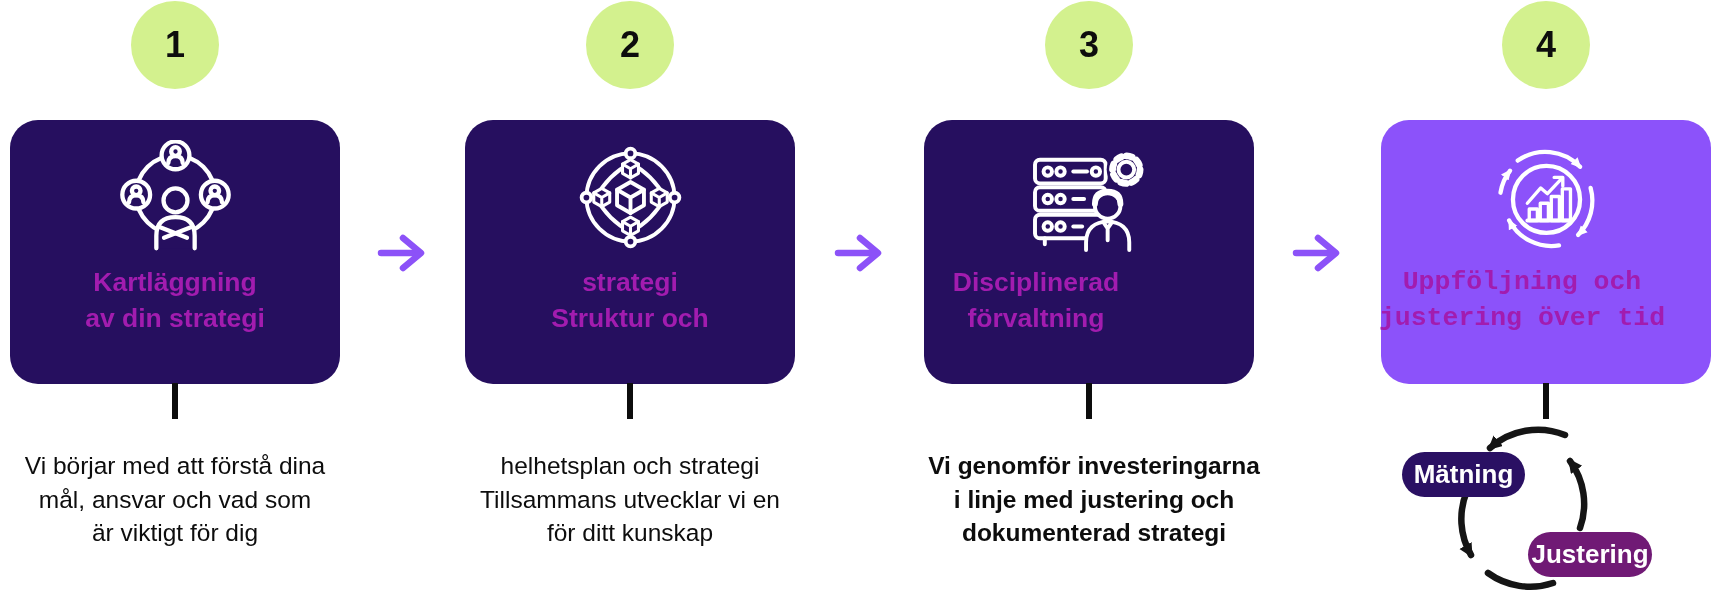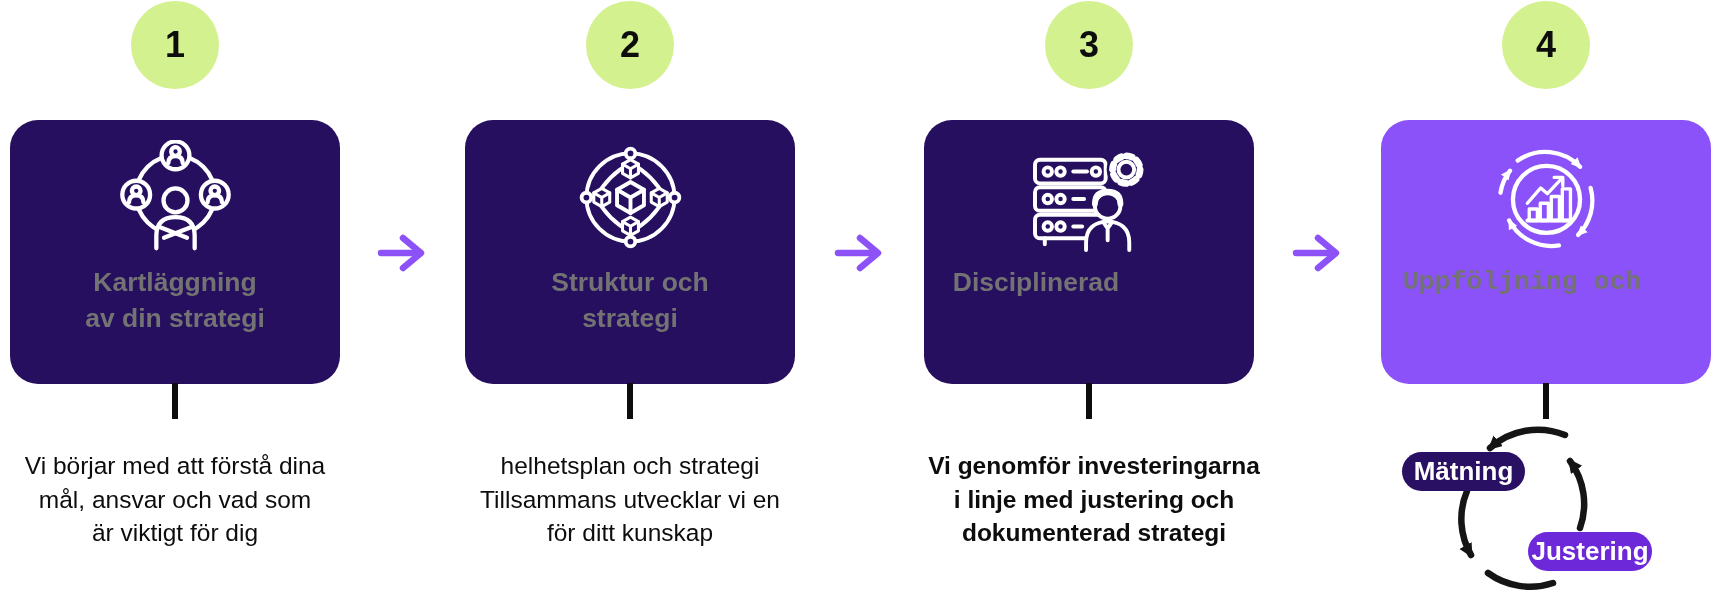--- a/index.html
+++ b/index.html
@@ -12,38 +12,38 @@
     width:88px;height:88px;border-radius:50%;background:#d3f18e;
     display:flex;align-items:center;justify-content:center;
     font-size:36px;font-weight:bold;color:#0d0d0d;
   }
   .card{
     width:330px;height:264px;border-radius:28px;background:#260f5f;top:120px;
   }
   .card.light{background:#8c52fa;}
   .icon-box{display:flex;align-items:center;justify-content:center;}
   .card-title{
-    width:330px;top:264px;text-align:center;color:#737373;
+    width:330px;top:264px;text-align:center;color:#a21caf;
     font-size:26.5px;font-weight:bold;line-height:36px;
   }
   .connector{width:6px;height:36px;background:#0d0d0d;top:383px;}
   .flow-arrow{top:231px;width:56px;height:44px;}
   .desc{
     width:430px;top:449px;text-align:center;color:#0d0d0d;
     font-size:24.5px;line-height:33.5px;
   }
   .cycle{left:1395px;top:413px;width:280px;height:180px;}
   .cycle svg{position:absolute;left:0;top:0;}
   .pill{
-    position:absolute;height:39px;border-radius:27px;display:flex;
+    position:absolute;height:45px;border-radius:27px;display:flex;
     align-items:center;justify-content:center;color:#ffffff;
     font-size:26px;font-weight:600;
   }
   .pill.dark{background:#2a1063;width:123px;left:7px;top:39px;}
-  .pill.lite{background:#6d28d9;width:124px;left:133px;top:119px;}
+  .pill.lite{background:#701a75;width:124px;left:133px;top:119px;}
 </style>
 </head>
 <body>
 
 <div class="stage">
 
   <div class="abs step-circle" style="left:131px;top:1px;">
     <span>1</span>
   </div>
   <div class="abs card" style="left:10px;"></div>
@@ -117,22 +117,22 @@
         <polygon points="0,-12 10.4,-6 10.4,6 0,12 -10.4,6 -10.4,-6" fill="#260f5f"></polygon>
         <path d="M-10.4,-6 L0,0 L10.4,-6 M0,0 L0,12"></path>
       </g>
       <circle cx="60" cy="14" r="5" fill="#260f5f"></circle>
       <circle cx="106" cy="60" r="5" fill="#260f5f"></circle>
       <circle cx="60" cy="106" r="5" fill="#260f5f"></circle>
       <circle cx="14" cy="60" r="5" fill="#260f5f"></circle>
     </svg>
   </div>
   <div class="abs card-title" style="left:465px;">
+    <div>strategi</div>
     <div>Struktur och</div>
-    <div>strategi</div>
   </div>
   <div class="abs connector" style="left:627px;"></div>
   <div class="abs desc" style="left:415px;">
     <div>helhetsplan och strategi</div>
     <div>Tillsammans utvecklar vi en</div>
     <div>för ditt kunskap</div>
   </div>
 
   <div class="abs flow-arrow" style="left:832px;">
     <svg width="56" height="44" viewBox="0 0 56 44" fill="none" stroke="#8c52f8" stroke-width="6.5" stroke-linecap="round" stroke-linejoin="round">
@@ -165,20 +165,21 @@
       <circle cx="103" cy="22" r="14" stroke-width="7" stroke-dasharray="5.5 5.5"></circle>
       <circle cx="103" cy="22" r="8" fill="#260f5f"></circle>
       <path d="M62,104 L62,96 C62,82 71,75 84,75 C97,75 106,82 106,96 L106,104" fill="#260f5f"></path>
       <circle cx="84" cy="59" r="13" fill="#260f5f"></circle>
       <path d="M71,57 C71,48 76,44.5 84,44.5 C92,44.5 97,48 97,57" stroke-width="6"></path>
       <path d="M80,76 L84,82 L88,76 M84,82 L84,94"></path>
     </svg>
   </div>
   <div class="abs card-title" style="left:871px;">
     <div>Disciplinerad</div>
+    <div>förvaltning</div>
   </div>
   <div class="abs connector" style="left:1086px;"></div>
   <div class="abs desc" style="left:879px;font-weight:bold;">
     <div>Vi genomför investeringarna</div>
     <div>i linje med justering och</div>
     <div>dokumenterad strategi</div>
   </div>
 
   <div class="abs flow-arrow" style="left:1290px;">
     <svg width="56" height="44" viewBox="0 0 56 44" fill="none" stroke="#8c52f8" stroke-width="6.5" stroke-linecap="round" stroke-linejoin="round">
@@ -207,20 +208,21 @@
       <path d="M40,66 L54,50 L61,56 L76,40" stroke-width="3.5"></path>
       <path d="M68,39 L77,39 L77,48" stroke-width="3.5"></path>
       <path d="M30,21.5 A50,50 0 0 1 95,28" marker-end="url(#wArrow)"></path>
       <path d="M106,50 A50,50 0 0 1 93,99" marker-end="url(#wArrow)"></path>
       <path d="M73,110 A50,50 0 0 1 21,84" marker-end="url(#wArrow)"></path>
       <path d="M12,55 A50,50 0 0 1 22,32" marker-end="url(#wArrow)"></path>
     </svg>
   </div>
   <div class="abs card-title" style="left:1357px;font-family:Liberation Mono, monospace;">
     <div>Uppföljning och</div>
+    <div>justering över tid</div>
   </div>
   <div class="abs connector" style="left:1543px;"></div>
 
   <div class="abs cycle">
     <svg width="280" height="180" viewBox="0 0 280 180" fill="none" stroke="#151515" stroke-width="6.5" stroke-linecap="round">
       <defs>
         <marker id="bArrow" markerUnits="userSpaceOnUse" markerWidth="18" markerHeight="18" refX="11" refY="7" orient="auto">
           <path d="M0,0 L14,7 L0,14 Z" fill="#151515" stroke="none"></path>
         </marker>
       </defs>

